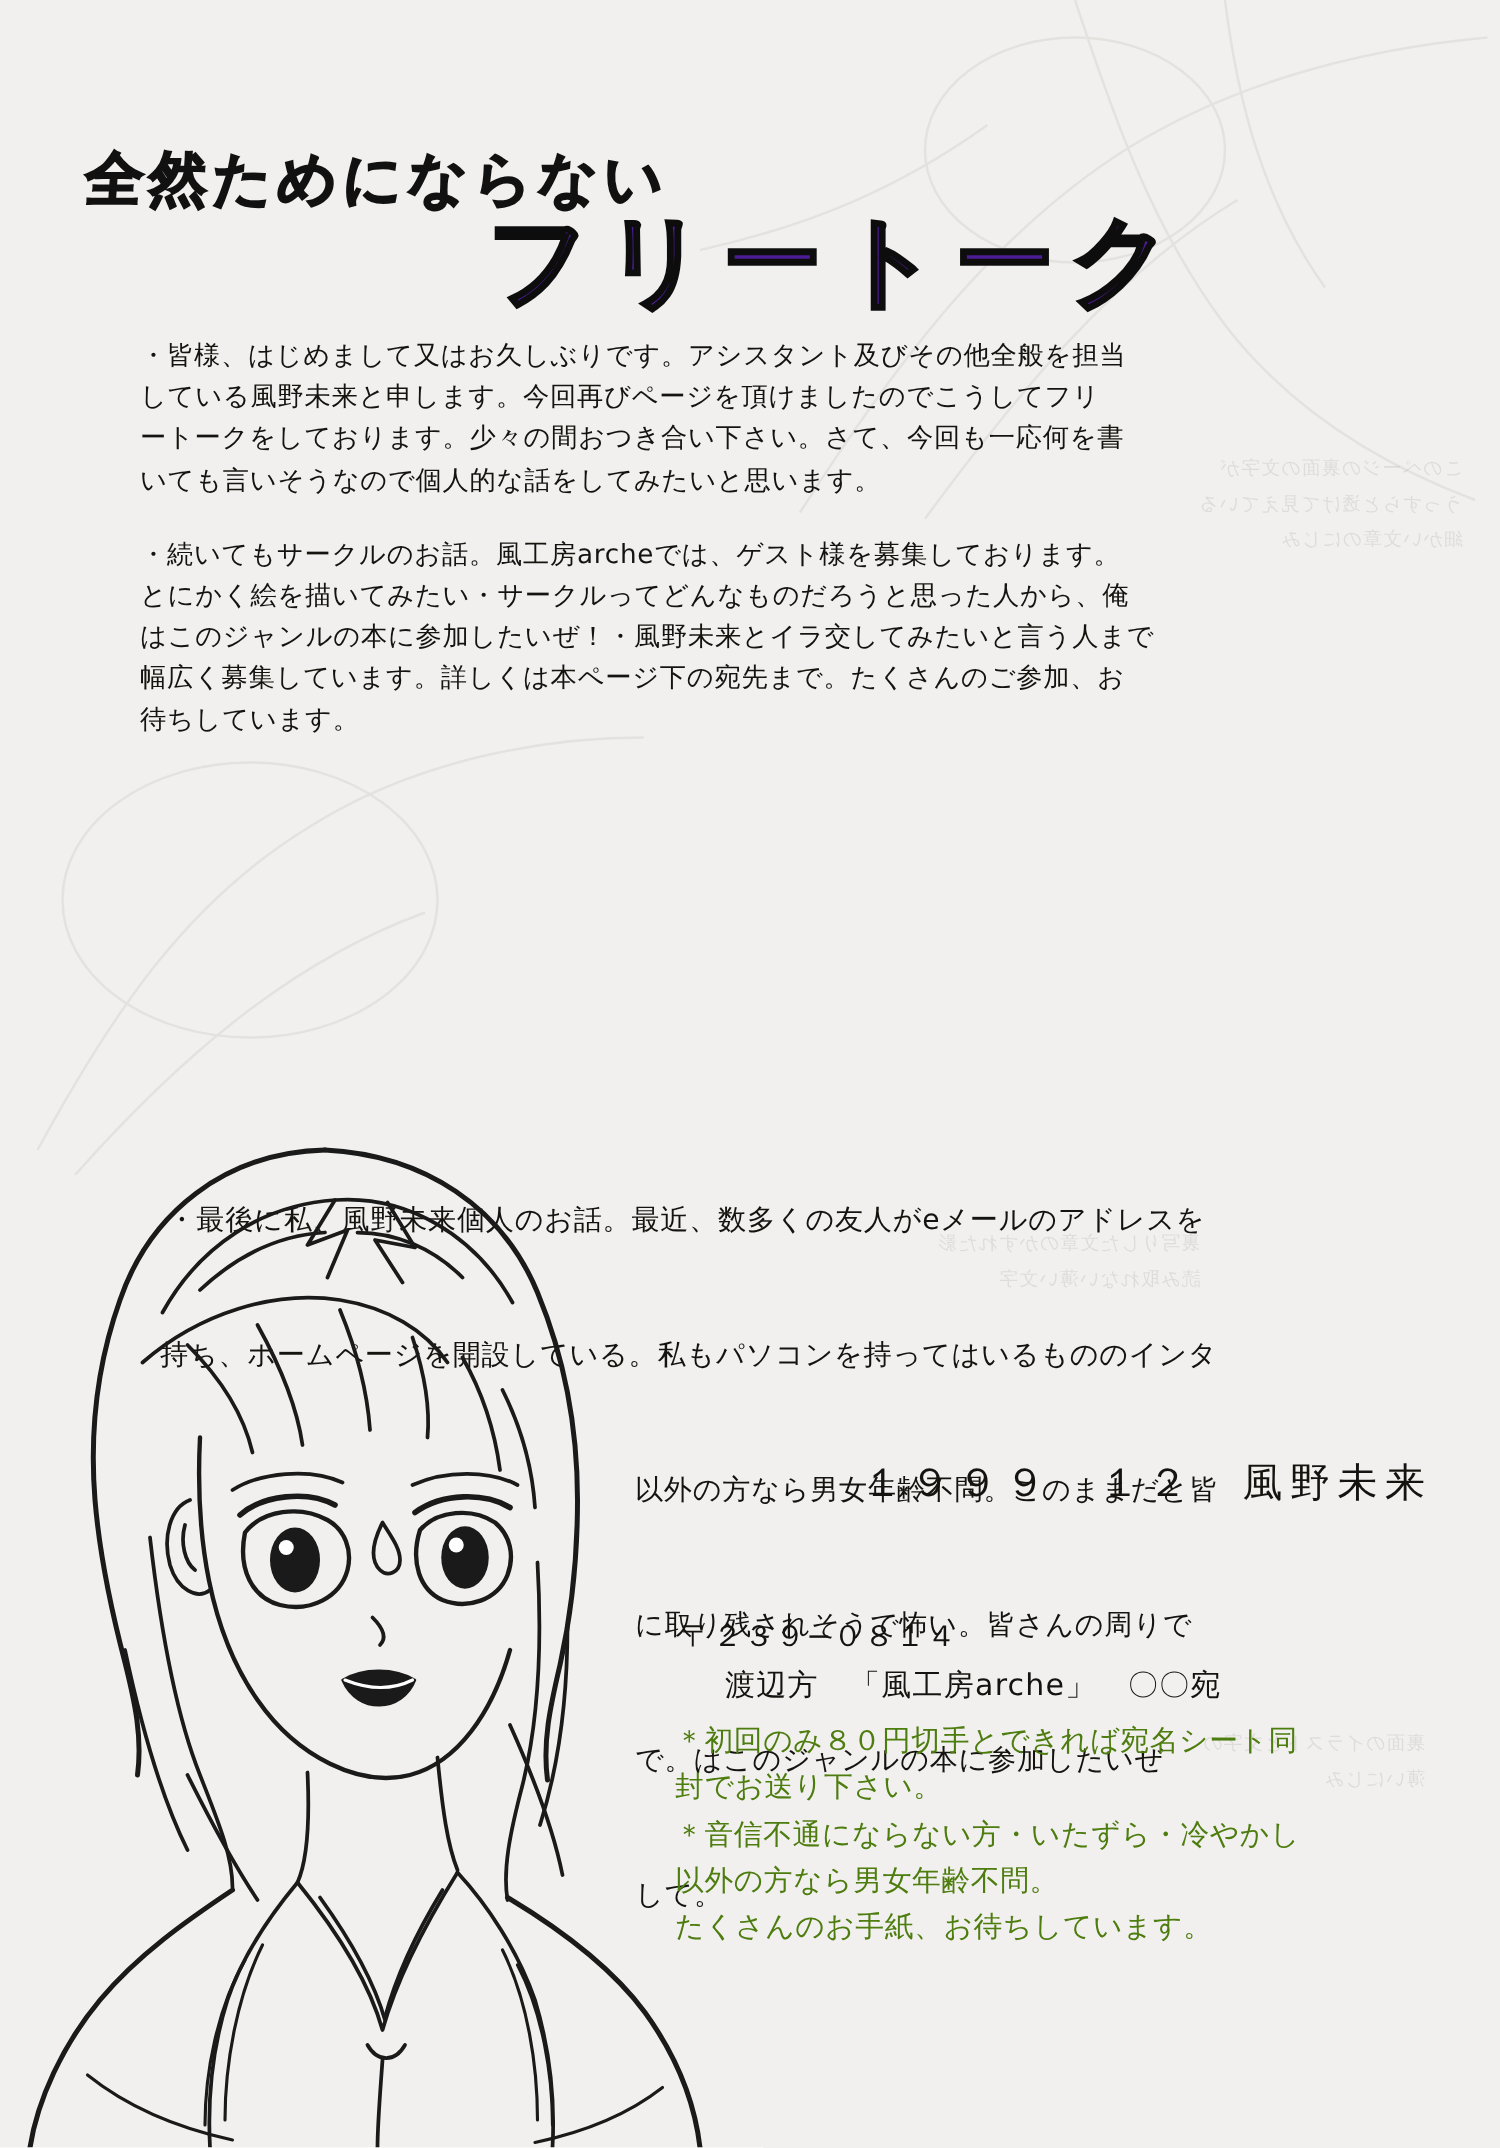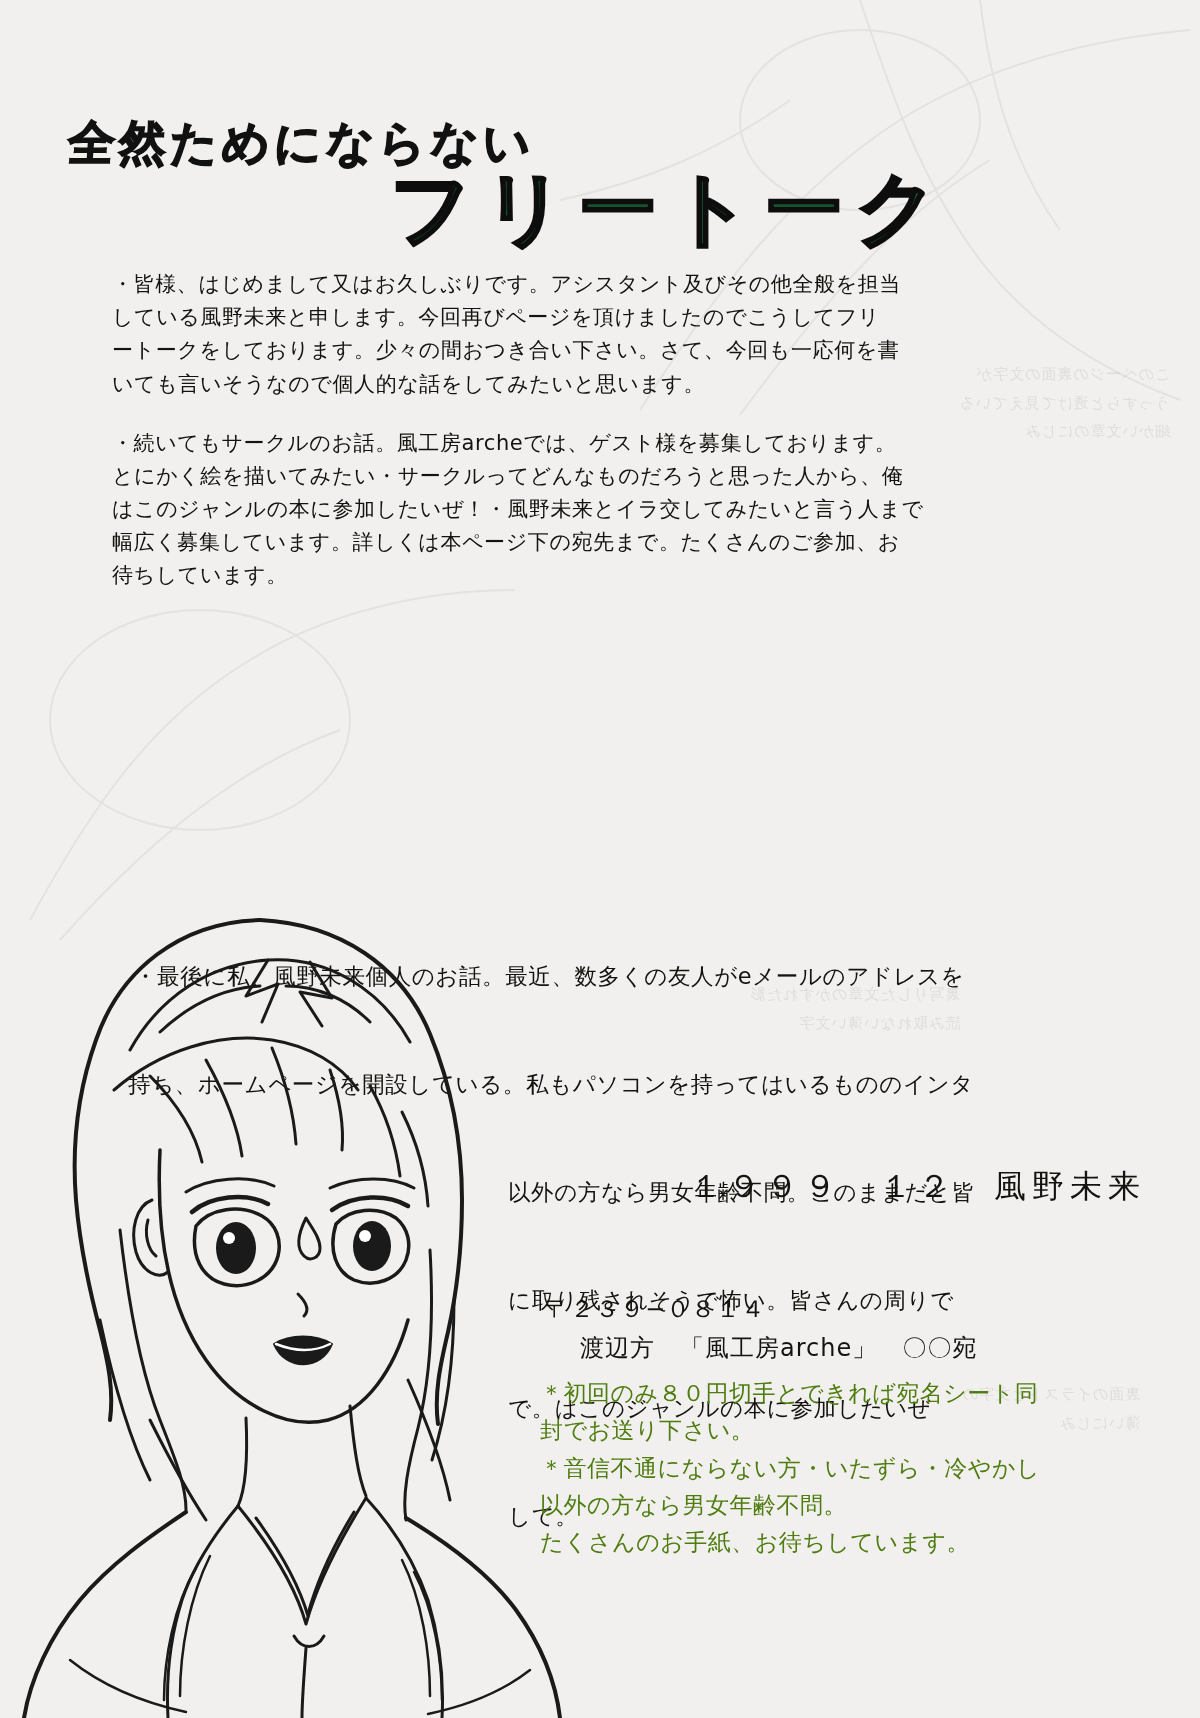--- a/index.html
+++ b/index.html
@@ -59,21 +59,21 @@
     letter-spacing: 4px;
     transform: skewX(-4deg);
     -webkit-text-stroke: 1.5px #111;
   }
   .title-big {
     position: absolute;
     left: 330px;
     top: 52px;
     font-size: 80px;
     font-weight: 700;
-    color: #14532d;
+    color: #4c1d95;
     letter-spacing: 12px;
     -webkit-text-stroke: 3px #0d0d0d;
   }
 
   
   .body-col {
     position: absolute;
     left: 112px;
     top: 268px;
     width: 880px;

